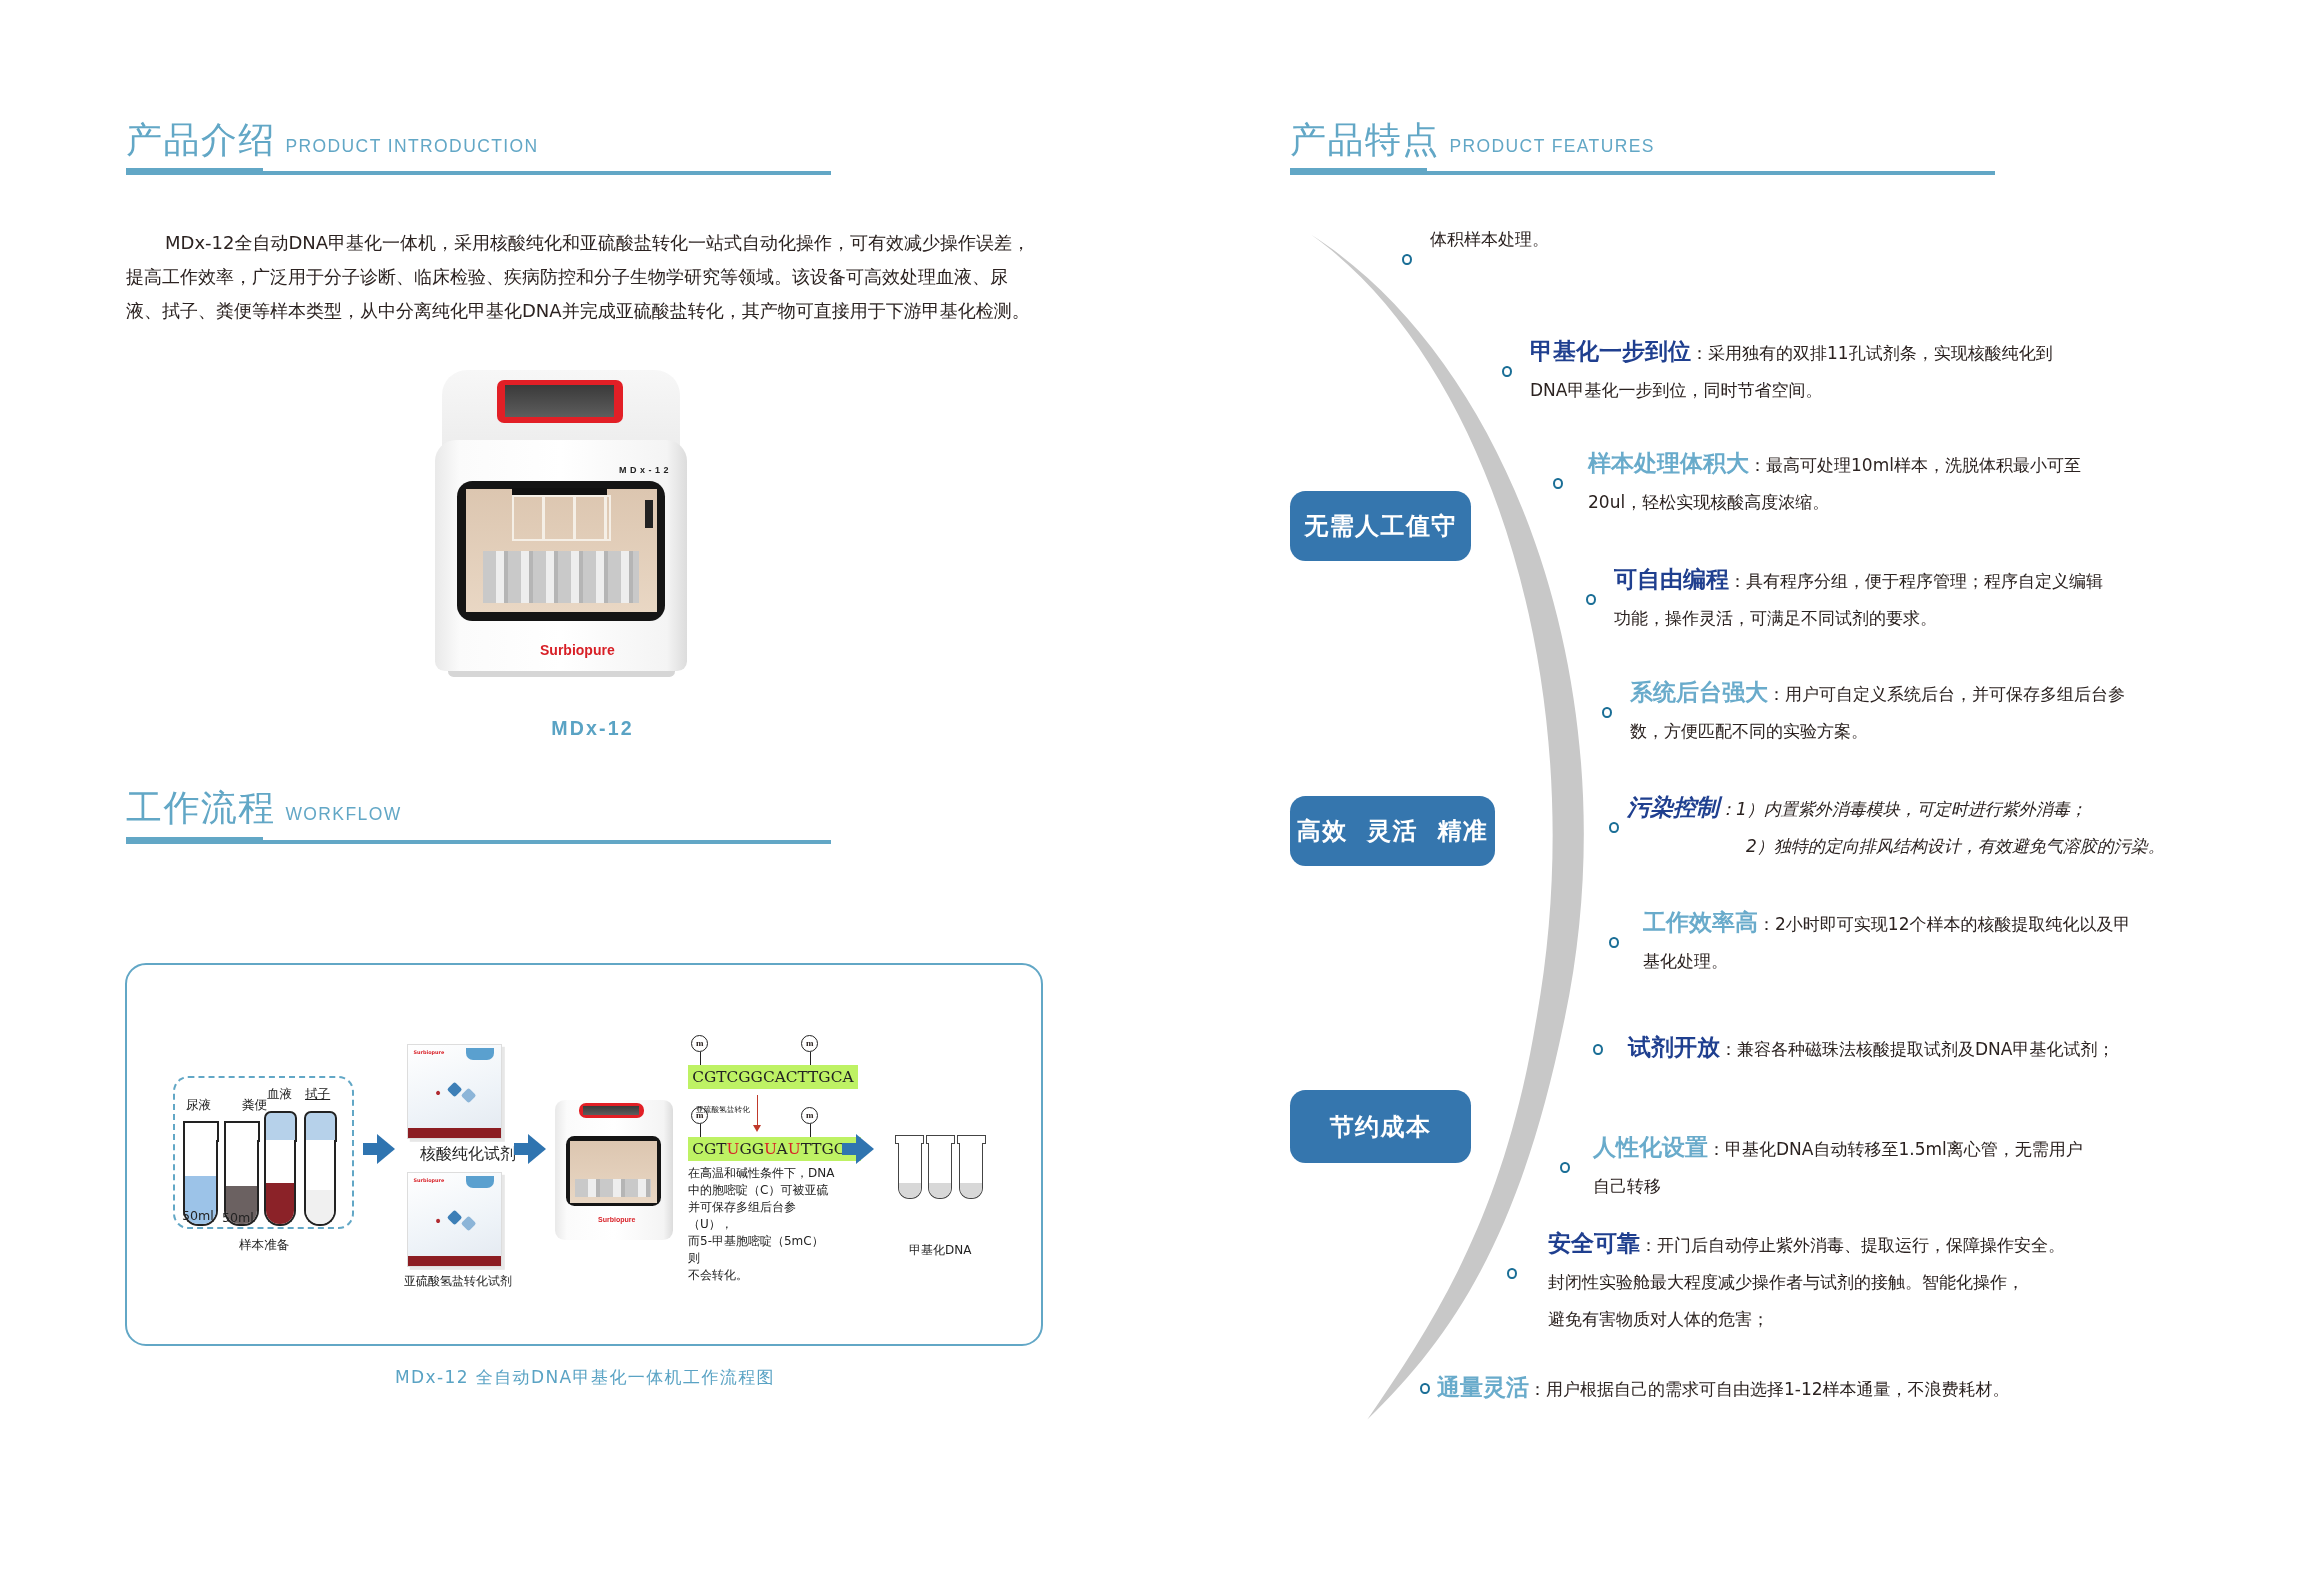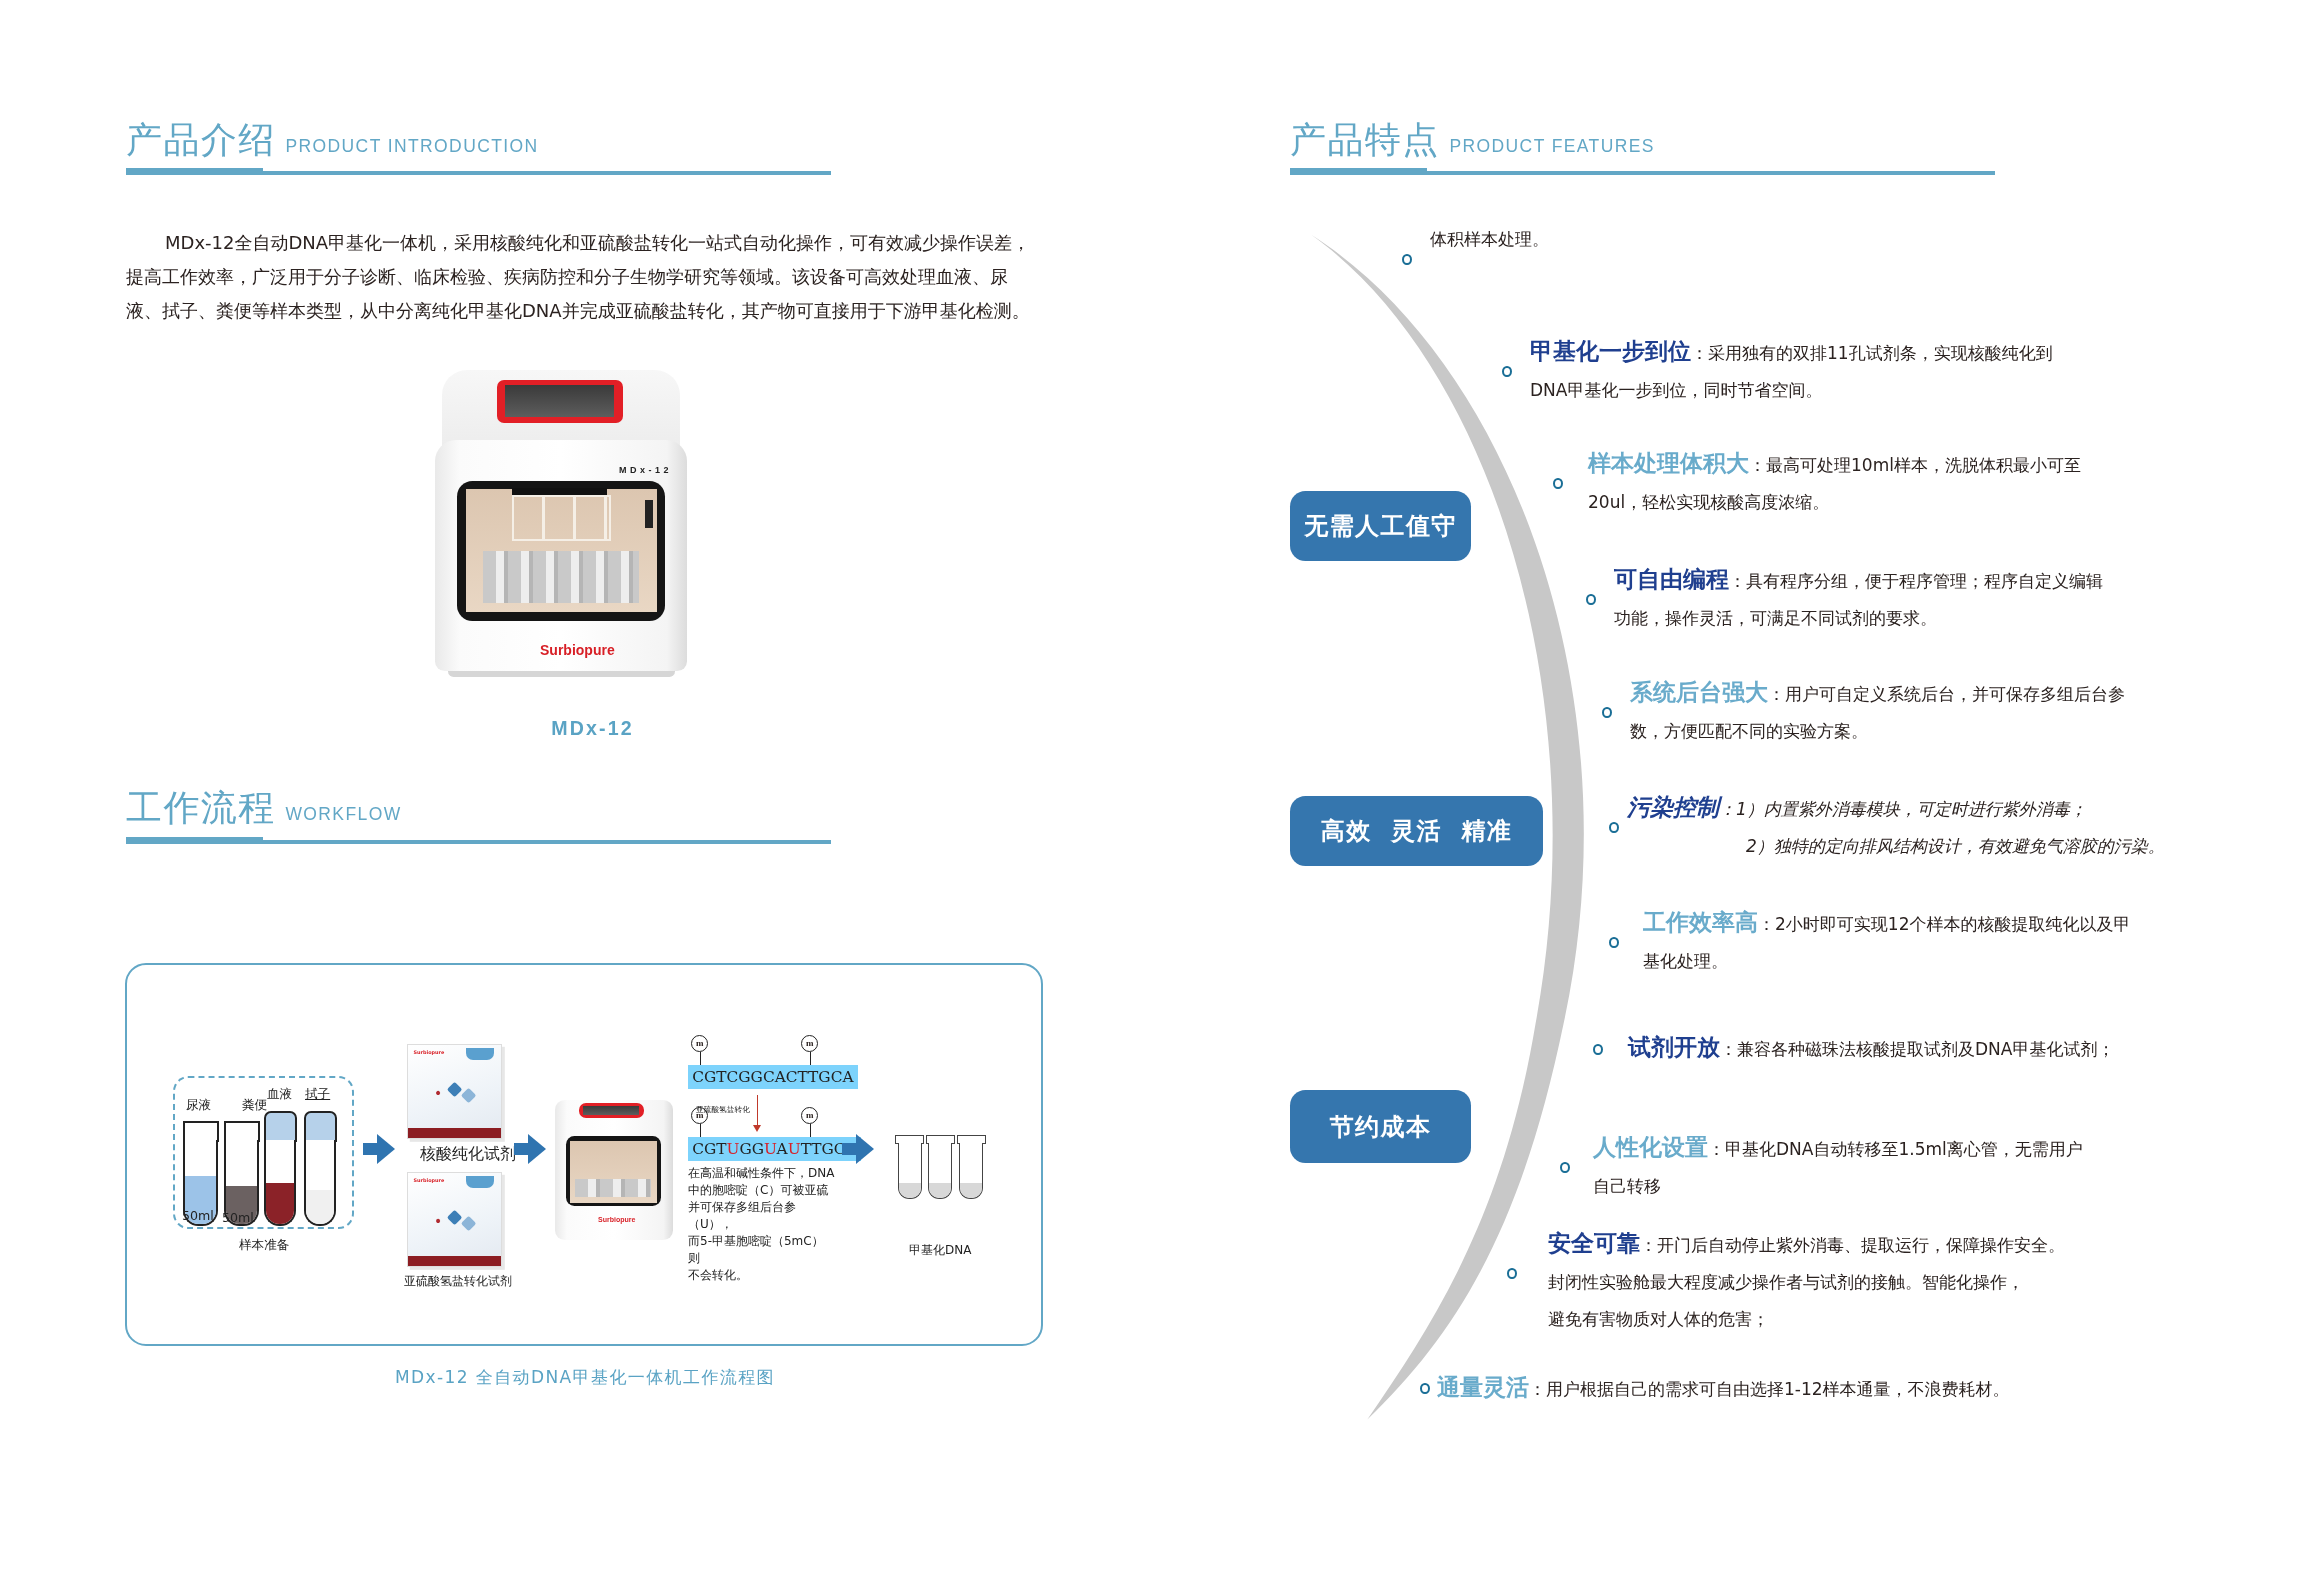--- a/index.html
+++ b/index.html
@@ -34,21 +34,21 @@
   .cap.blue{background:#b6d1ea;border-radius:7px 7px 0 0;}
   .lbl{position:absolute;font-size:12.6px;color:#222;white-space:nowrap;}
   .arrow{position:absolute;width:0;height:0;}
   .arrow .shaft{position:absolute;background:#2f74b0;}
   .arrow .head{position:absolute;width:0;height:0;border-top:15.4px solid transparent;border-bottom:15.4px solid transparent;border-left:18px solid #2f74b0;}
   .kit{position:absolute;background:linear-gradient(160deg,#ffffff,#eef3f8 60%,#e3e9f0);border:0.7px solid #ddd;box-shadow:2.8px 2.8px 0 #e7e7e7;}
   .kit .band{position:absolute;left:0;right:0;bottom:0;height:9.8px;background:#8c1d22;}
   .kit .tag{position:absolute;right:7px;top:2.8px;width:28px;height:12.6px;background:#5aa0cf;border-radius:0 0 7px 7px;}
   .kit .brand{position:absolute;left:5.6px;top:4.2px;font-size:4.9px;color:#d81f26;font-weight:bold;}
   .kit .hex{position:absolute;width:11.2px;height:11.2px;background:#3d7fb7;transform:rotate(45deg);border-radius:2.1px;}
-  .seq{position:absolute;background:#7dd3fc;font-family:"DejaVu Serif","Liberation Serif",serif;font-size:15.4px;color:#222;letter-spacing:0px;padding:2.8px 4.2px;white-space:nowrap;}
+  .seq{position:absolute;background:#bef264;font-family:"DejaVu Serif","Liberation Serif",serif;font-size:15.4px;color:#222;letter-spacing:0px;padding:2.8px 4.2px;white-space:nowrap;}
   .seq .u{color:#d81f26;}
   .mcirc{position:absolute;width:15.4px;height:15.4px;border:1.4px solid #222;border-radius:50%;font-size:9px;text-align:center;line-height:15.4px;font-family:"Liberation Serif",serif;font-weight:bold;}
   .mstem{position:absolute;width:1.4px;background:#222;}
   .redline{position:absolute;width:1.4px;background:#c0392b;}
   .redhead{position:absolute;width:0;height:0;border-left:4.2px solid transparent;border-right:4.2px solid transparent;border-top:7px solid #c0392b;}
   .wf-text{position:absolute;font-size:12px;line-height:17px;color:#222;}
   .ctube{position:absolute;width:22.4px;height:55px;border:1.4px solid #444;border-top:none;border-radius:0 0 11.2px 11.2px;overflow:hidden;background:#fff;}
   .ctube .fill{position:absolute;left:0;right:0;bottom:0;height:15.4px;background:#d8d8d8;}
   .ccap{position:absolute;height:7px;border:1.4px solid #444;background:#fff;}
   
@@ -222,21 +222,21 @@
 </div>
 <div class="rule" style="left:1290px;top:171px;width:705px;">
   <div class="thick" style="width:137px;"></div>
 </div>
 
 <svg class="abs" style="left:0;top:0;" width="2319" height="1573" viewBox="0 0 3307 2244">
   <path d="M1870 335 C 2160 520, 2330 1000, 2230 1460 C 2170 1750, 2080 1900, 1950 2025 C 2050 1880, 2145 1730, 2190 1460 C 2275 1000, 2130 520, 1870 335 Z" fill="#c8c8c8"></path>
 </svg>
 
 <div class="pill" style="left:1290px;top:491px;width:181px;height:70px;">无需人工值守</div>
-<div class="pill" style="left:1290px;top:796px;width:253px;height:70px;white-space:pre;">高效  灵活  精准</div>
+<div class="pill" style="left:1290px;top:796px;width:205px;height:70px;white-space:pre;">高效  灵活  精准</div>
 <div class="pill" style="left:1290px;top:1090px;width:181px;height:73px;">节约成本</div>
 
 <div class="feat" style="left:1402px;top:221px;">
   <span class="dot" style="left:0;top:33px;"></span>
   <div style="margin-left:28px;">
     <div class="line">体积样本处理。</div>
   </div>
 </div>
 
 <div class="feat" style="left:1502px;top:333px;">

